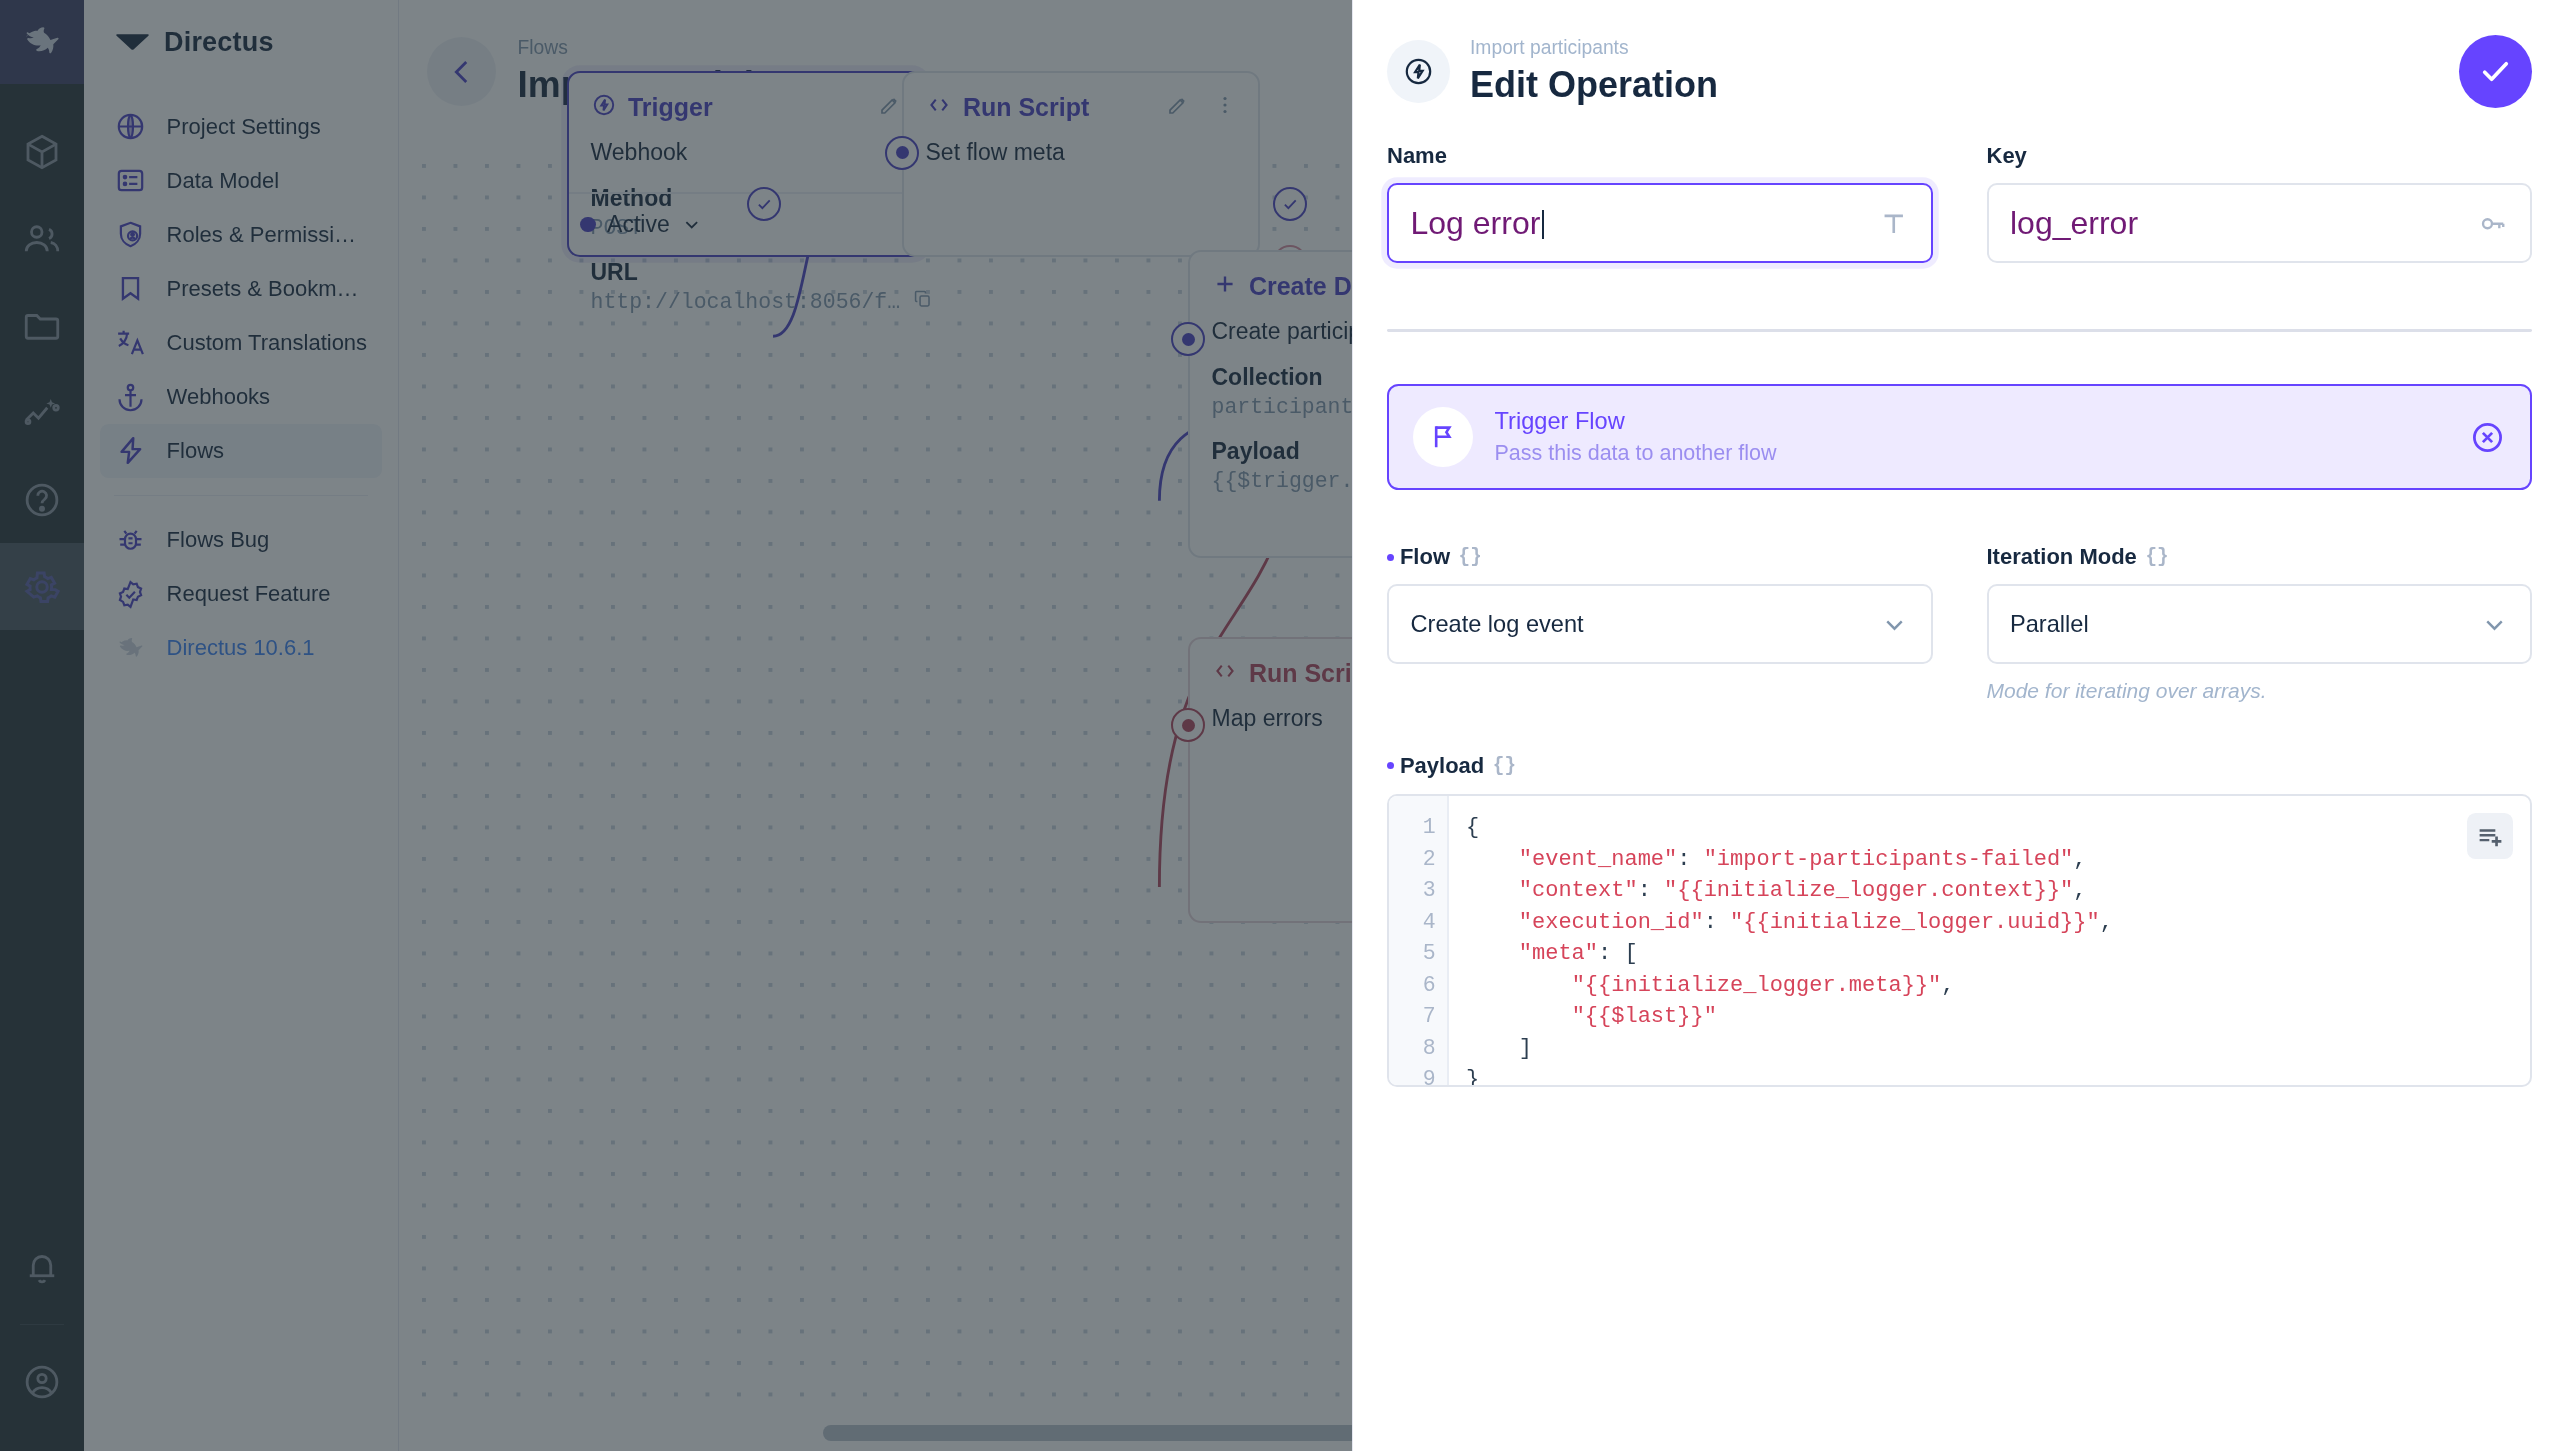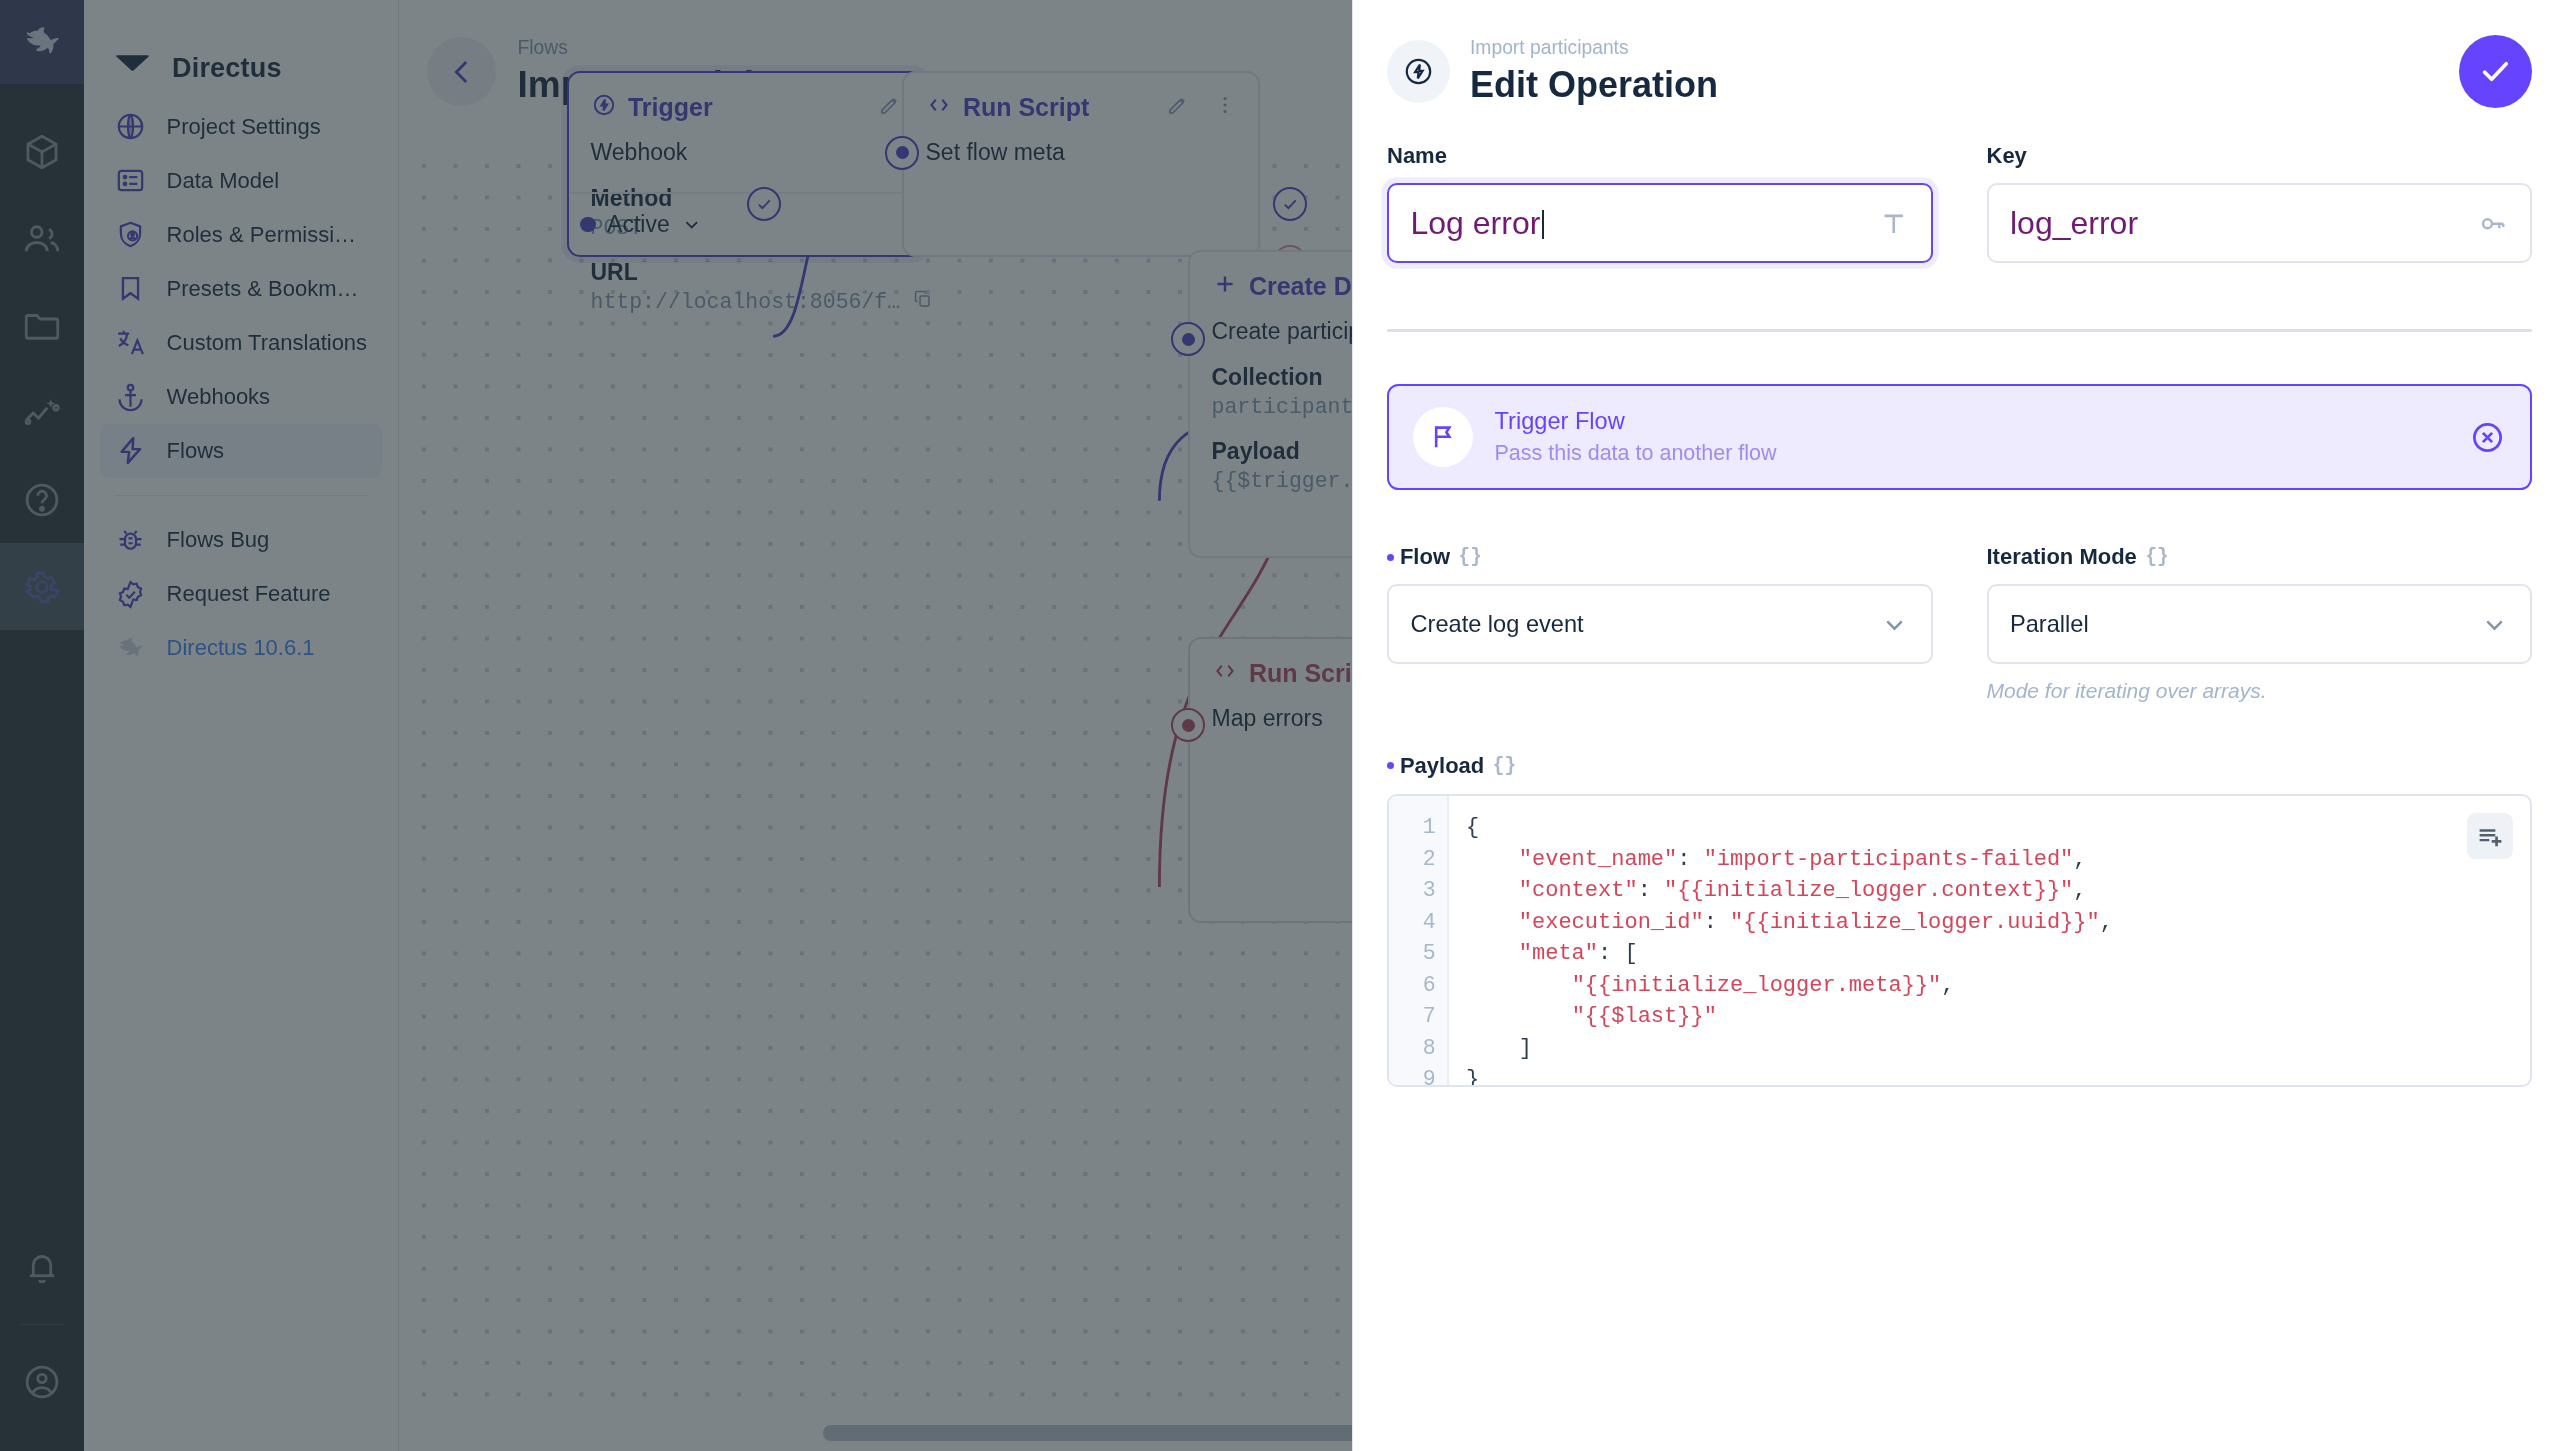--- a/index.html
+++ b/index.html
@@ -34,21 +34,21 @@
   .rail-spacer { flex: 1 1 auto; }
   .rail-bottom { width: 100%; display: flex; flex-direction: column; align-items: center; padding-bottom: 26px; }
   .rail-div { width: 44px; height: 1.4px; background: #3a474f; margin: 13px 0; }
 
   
   .modnav {
     position: absolute; left: 84px; top: 0; width: 315px; height: 1451px;
     background: #ffffff; border-right: 1.4px solid #e4e6ef;
   }
   .modnav-header {
-    height: 84px; display: flex; align-items: flex-end; gap: 20px; padding: 0 29px;
+    height: 84px; display: flex; align-items: center; gap: 12px; padding: 0 29px;
   }
   .modnav-title { font-size: 27px; font-weight: 700; color: #172940; letter-spacing: 0.2px; }
   .modnav-list { padding: 15.7px 15.7px 0 15.7px; }
   .nav-item {
     display: flex; align-items: center; gap: 18.6px;
     height: 54px; padding: 0 14.3px; border-radius: 8.6px;
     color: #172940; font-size: 22px;
   }
   .nav-item.active { background: #f0f4f9; }
   .nav-item .ni-icon { width: 34px; height: 34px; flex: 0 0 34px; display: flex; align-items: center; justify-content: center; }

